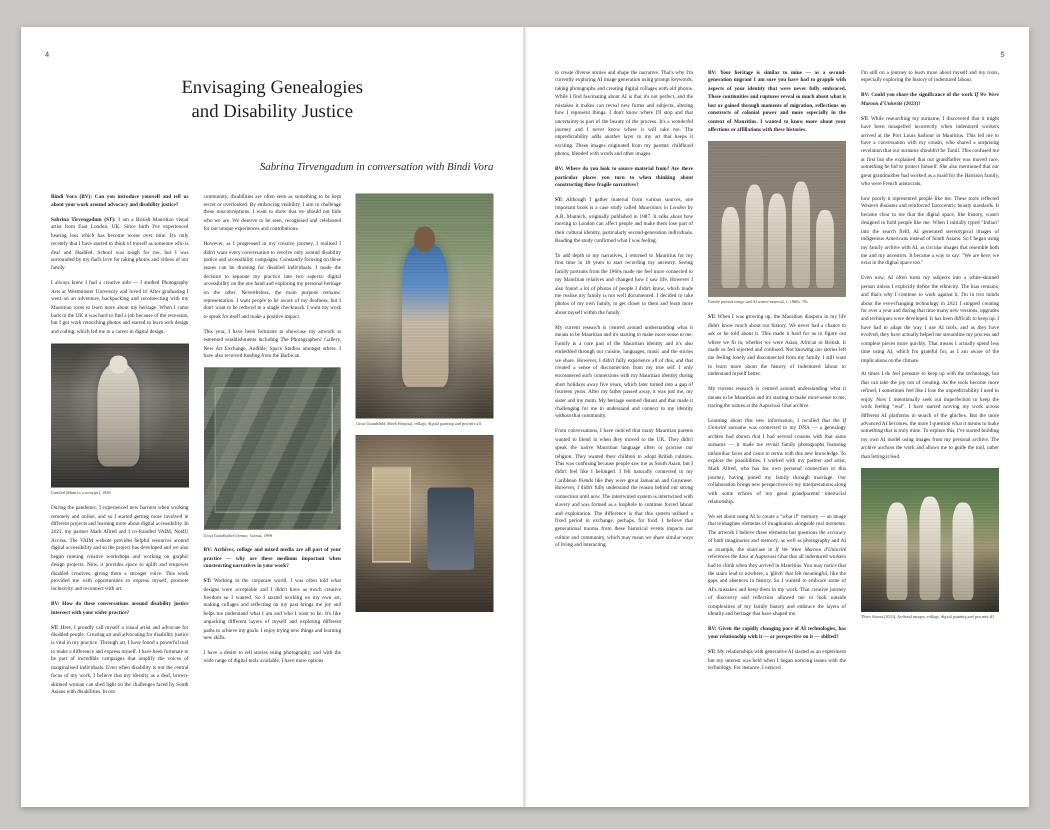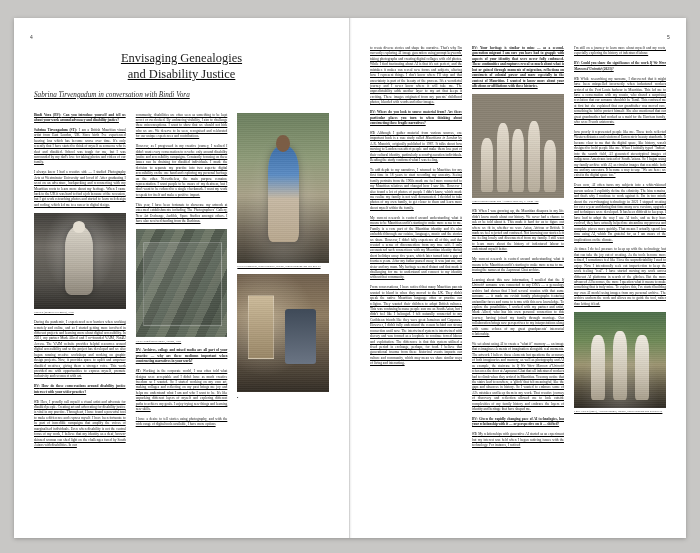--- a/index.html
+++ b/index.html
@@ -15,21 +15,20 @@
     left: 14px; top: 18px;
     width: 672px; height: 520px;
     background: #ffffff;
     box-shadow: 0 1px 4px rgba(0,0,0,0.25);
     display: flex;
   }
   .page {
     position: relative;
     width: 336px; height: 520px;
     padding: 26px 20px 5px 20px;
-    text-decoration: underline;
   }
   .page.left { border-right: 1px solid #e6e6e6; }
   .gutter-shadow {
     position: absolute; left: 335px; top: 0; width: 3px; height: 520px;
     background: linear-gradient(to right, rgba(0,0,0,0.10), rgba(0,0,0,0.00));
   }
   .folio {
     position: absolute; top: 16px; left: 16px;
     font-size: 5px; color: #3a3a3a; letter-spacing: 0.2px;
   }
@@ -37,21 +36,21 @@
 
   h1.title {
     font-family: "Liberation Serif", serif;
     font-size: 12.5px; font-weight: 400; color: #1c1c1c;
     text-align: center; line-height: 1.3;
     margin: 6px 0 0 0;
   }
   .subtitle {
     font-family: "Liberation Serif", serif;
     font-size: 7.2px; font-style: italic; color: #2a2a2a;
-    text-align: left; margin: 8px 0 0 0;
+    text-align: right; margin: 24px 0 0 0;
   }
 
   .cols3 {
     margin-top: 14px;
     display: flex; gap: 10px;
   }
   .col { width: 92px; }
 
   p.body {
     font-family: "Liberation Serif", serif;

